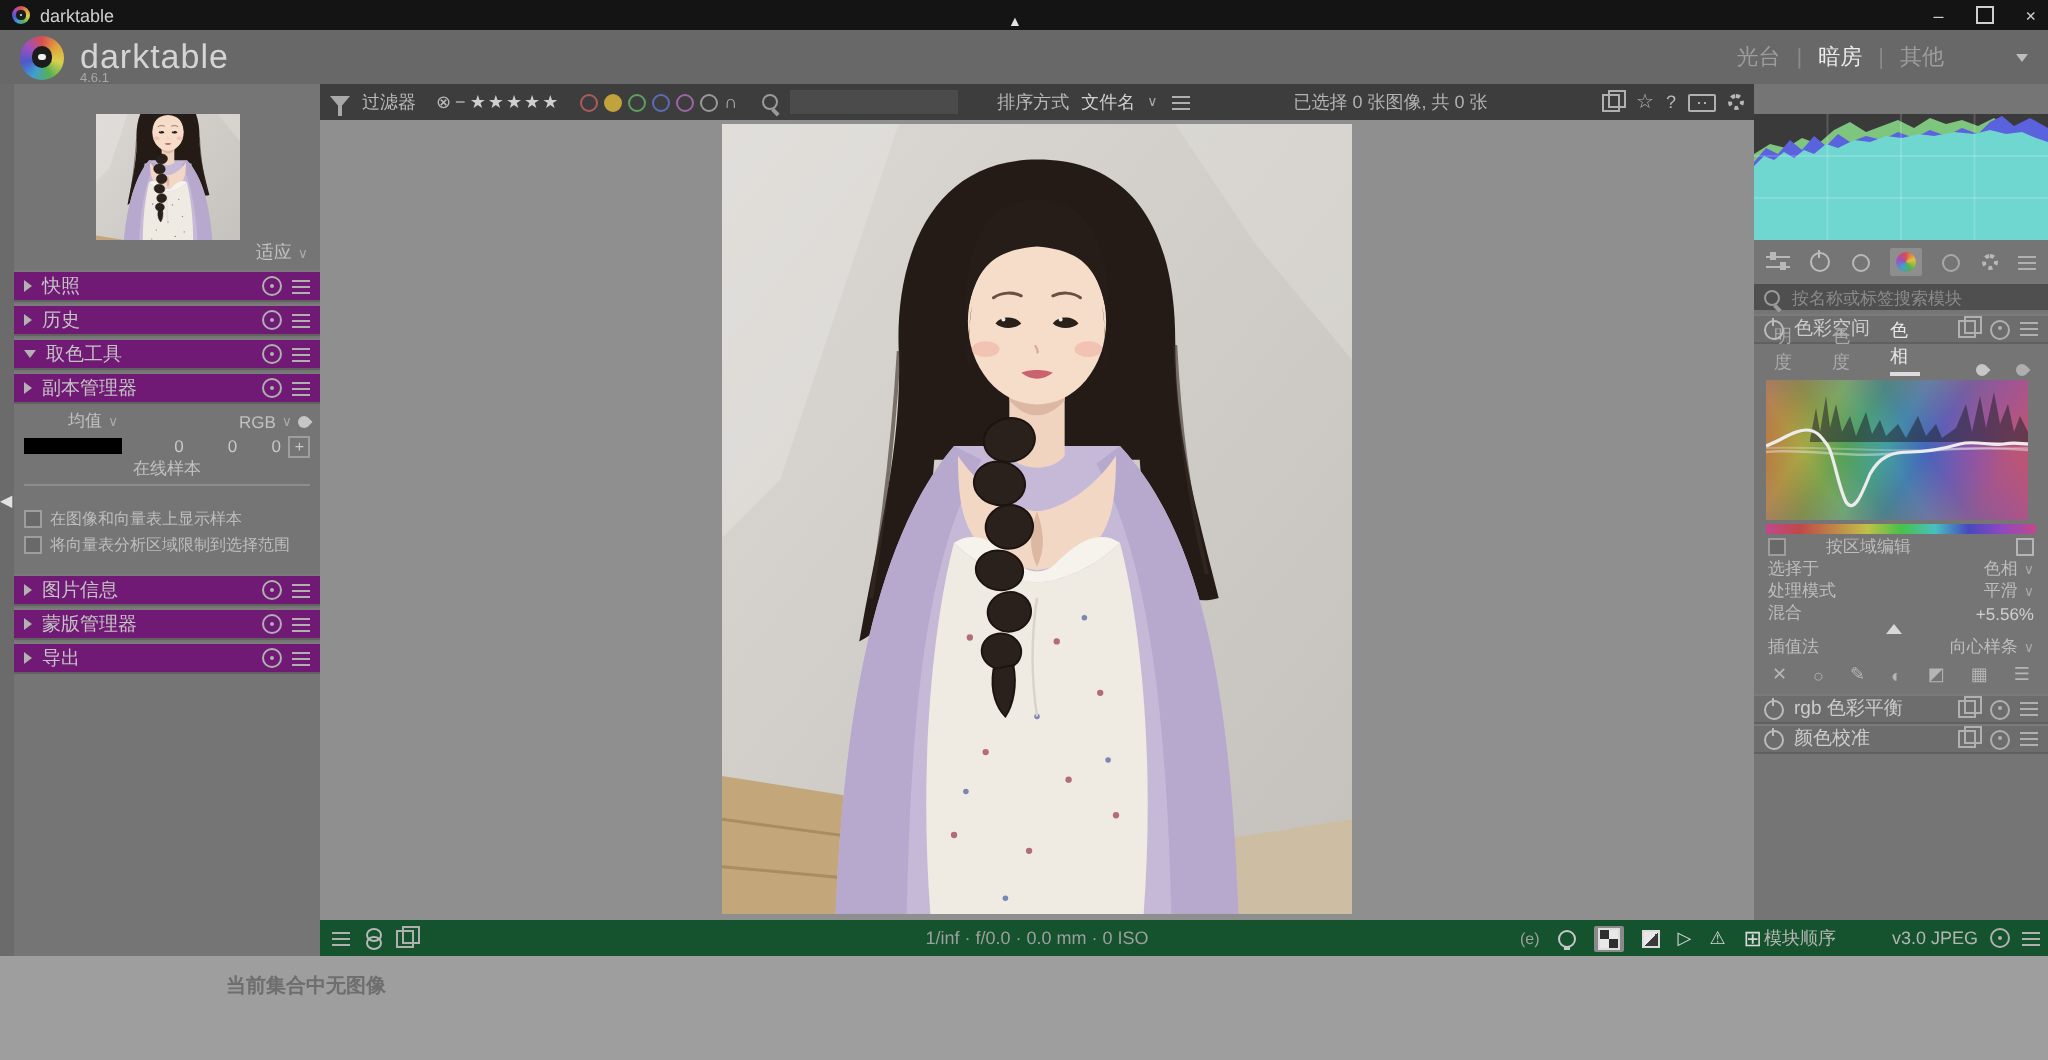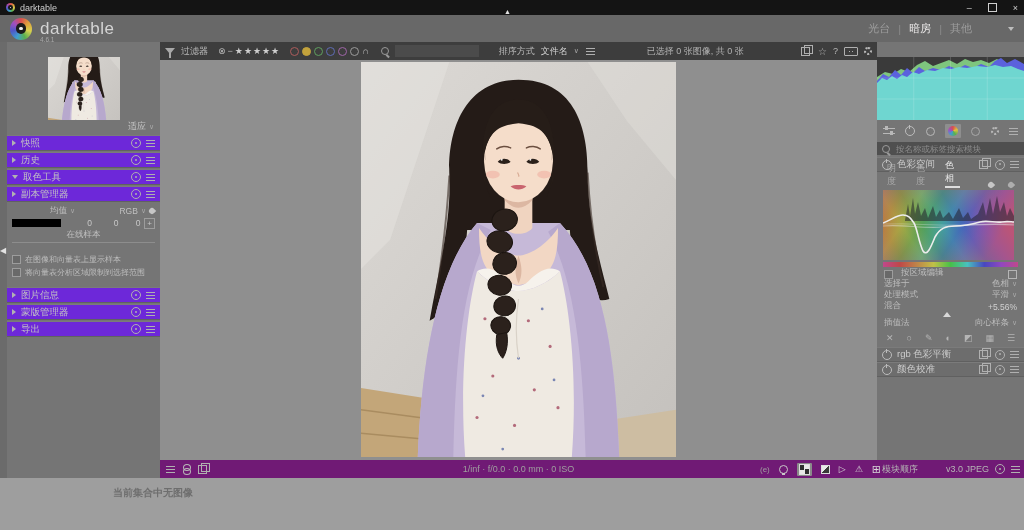--- a/index.html
+++ b/index.html
@@ -26,21 +26,21 @@
   #banner .ver{font-size:6.5px;color:#a8a8a8;position:absolute;left:40px;top:21px;}
   .modes{margin-left:auto;display:flex;align-items:center;gap:8px;font-size:11px;color:#9d9d9d;}
   .modes .active{color:#eceaea;}
   .modes .sep{color:#8a8a8a;}
   .caret-dn{width:0;height:0;border-top:4px solid #bdbdbd;border-left:3.5px solid transparent;border-right:3.5px solid transparent;display:inline-block;}
 
   
   #left-edge{left:0;top:42px;width:7px;height:436px;background:#6b6b6b;}
   #left-panel{left:7px;top:42px;width:153px;height:436px;background:#757575;box-sizing:border-box;}
   #right-panel{left:877px;top:42px;width:147px;height:418px;background:#757575;box-sizing:border-box;}
-  .secrow{height:16px;margin:0 0 1px 0;background:#6d28d9;display:flex;align-items:center;padding:0 5px;gap:5px;font-size:9.5px;color:#c3c3c3;border-top:1px solid #7b7b7b;border-bottom:1px solid #616161;box-sizing:border-box;}
+  .secrow{height:16px;margin:0 0 1px 0;background:#701a75;display:flex;align-items:center;padding:0 5px;gap:5px;font-size:9.5px;color:#c3c3c3;border-top:1px solid #7b7b7b;border-bottom:1px solid #616161;box-sizing:border-box;}
   .tri-r{width:0;height:0;border-left:4px solid #b2b2b2;border-top:3px solid transparent;border-bottom:3px solid transparent;display:inline-block;}
   .tri-d{width:0;height:0;border-top:4px solid #b2b2b2;border-left:3px solid transparent;border-right:3px solid transparent;display:inline-block;}
   .tri-u{width:0;height:0;border-bottom:5px solid #d8d8d8;border-left:4px solid transparent;border-right:4px solid transparent;display:inline-block;}
   .i-reset{width:8px;height:8px;border:1px solid #b0b0b0;border-radius:50%;position:relative;display:inline-block;flex:none;}
   .i-reset::after{content:"";position:absolute;left:2.5px;top:2.5px;width:2px;height:2px;border-radius:50%;background:#b0b0b0;}
   .i-lines{width:9px;height:7px;background:repeating-linear-gradient(#b0b0b0 0 1px,transparent 1px 3px);display:inline-block;flex:none;}
   .i-multi{width:7px;height:7px;border:1px solid #b0b0b0;position:relative;display:inline-block;flex:none;margin-right:2px;}
   .i-multi::after{content:"";position:absolute;left:2px;top:-3px;width:7px;height:7px;border:1px solid #b0b0b0;}
   .i-power{width:8px;height:8px;border:1px solid #bcbcbc;border-radius:50%;position:relative;display:inline-block;flex:none;}
   .i-power::after{content:"";position:absolute;left:3px;top:-2px;width:1px;height:4px;background:#bcbcbc;}
@@ -70,42 +70,42 @@
   #filterbar{left:160px;top:42px;width:717px;height:18px;background:#3d3d3d;display:flex;align-items:center;padding:0 5px;box-sizing:border-box;gap:6px;font-size:9px;color:#b9b9b9;}
   .clabel{width:7px;height:7px;border-radius:50%;border:1.5px solid;display:inline-block;box-sizing:content-box;}
   #filter-search{width:78px;height:12px;background:#4b4b4b;border:none;outline:none;color:#ddd;font-size:9px;padding:0 3px;}
   .stars{letter-spacing:1px;color:#cfcfcf;font-size:9px;}
 
   
   #canvas{left:160px;top:60px;width:717px;height:400px;background:#8f8f8f;}
   #photo{left:361px;top:62px;width:315px;height:395px;}
 
   
-  #toolbar{left:160px;top:460px;width:864px;height:30px;background:#701a75;font-size:9px;color:#9f9f9f;}
+  #toolbar{left:160px;top:460px;width:864px;height:30px;background:#14532d;font-size:9px;color:#9f9f9f;}
   #toolbar .exif{position:absolute;left:0;top:0;width:717px;height:18px;display:flex;align-items:center;justify-content:center;}
   .tb-left{position:absolute;left:6px;top:0;height:18px;display:flex;align-items:center;gap:8px;}
   .tb-right{position:absolute;left:600px;top:0;height:18px;display:flex;align-items:center;gap:9px;}
   .hl-box{background:#8a8a8a;padding:1px 2px;border-radius:1px;display:inline-flex;}
   .order-group{position:absolute;left:718px;top:0;width:146px;height:18px;display:flex;align-items:center;gap:6px;padding:0 4px;box-sizing:border-box;color:#b5b5b5;}
 
   
   #filmstrip{left:0;top:478px;width:1024px;height:52px;background:#9e9e9e;font-weight:bold;}
   #filmstrip .msg{position:absolute;left:113px;top:8px;font-size:10px;color:#6e6e6e;}
   #histogram{width:147px;height:63px;display:block;background:#3a3a3a;}
   .groups{height:18px;display:flex;align-items:center;justify-content:space-between;padding:2px 6px 1px 6px;}
   .grp-active{background:#8e8e8e;padding:2px 3px;border-radius:1px;display:inline-flex;}
   #module-search-row{height:13px;background:#4f4f4f;display:flex;align-items:center;gap:4px;padding:0 5px;margin:1px 0 2px 0;}
   #module-search{background:transparent;border:none;outline:none;color:#999;font-size:8.5px;width:120px;}
   #module-search::placeholder{color:#8b8b8b;}
   .mod-header{height:15px;background:#6d6d6d;display:flex;align-items:center;gap:5px;padding:0 5px;font-size:9.5px;color:#cccccc;border-top:1px solid #7b7b7b;border-bottom:1px solid #606060;box-sizing:border-box;}
   .cz-tabs{height:16px;display:flex;align-items:flex-end;gap:14px;padding:0 10px 1px 10px;font-size:9px;color:#aaaaaa;}
   .cz-tabs .tab.active{color:#e9e9e9;border-bottom:2px solid #dddddd;padding-bottom:1px;}
   .cz-graph{margin:1px 6px 0 6px;width:131px;height:70px;position:relative;overflow:hidden;}
   .cz-grad{margin:2px 6px 1px 6px;height:5px;background:linear-gradient(90deg,#c0488c,#c04848,#c08448,#c0c048,#48c048,#48c0c0,#4848c0,#9048c0,#c0488c);}
-  .cz-row{height:11px;display:flex;align-items:flex-end;gap:8px;padding:0 7px;font-size:8.5px;color:#bdbdbd;}
+  .cz-row{height:11px;display:flex;align-items:center;gap:20px;padding:0 7px;font-size:8.5px;color:#bdbdbd;}
   .cz-val{margin-left:auto;display:flex;align-items:center;gap:3px;}
   .blendrow{height:13px;display:flex;align-items:center;justify-content:space-between;padding:0 9px;font-size:9px;color:#b5b5b5;margin-top:2px;}
   .vcaret{font-size:7px;color:#a8a8a8;}
 
   
   .edge-arrow{color:#e2e2e2;}
 </style>
 </head>
 <body>
 
@@ -255,21 +255,21 @@
     <div class="secrow">
       <span class="tri-r"></span>
       <span>副本管理器</span>
       <span class="grow"></span>
         <span class="i-reset"></span>
         <span class="i-lines"></span>
     </div>
 
     <div style="padding:2px 5px 0 5px;">
       <div class="row" style="height:12px;gap:3px;font-size:8.5px;color:#c0c0c0;">
-        <span style="margin-left:38px;">均值</span>
+        <span style="margin-left:22px;">均值</span>
         <span class="vcaret">∨</span>
         <span class="grow"></span>
         <span>RGB</span>
         <span class="vcaret">∨</span>
         <span class="i-eyedrop"></span>
       </div>
       <div class="row" style="height:12px;gap:0;font-size:8.5px;color:#c8c8c8;">
         <span style="width:52px;height:8px;background:#000;display:inline-block;"></span>
         <span style="width:32px;text-align:right;">0</span>
         <span style="width:28px;text-align:right;">0</span>

